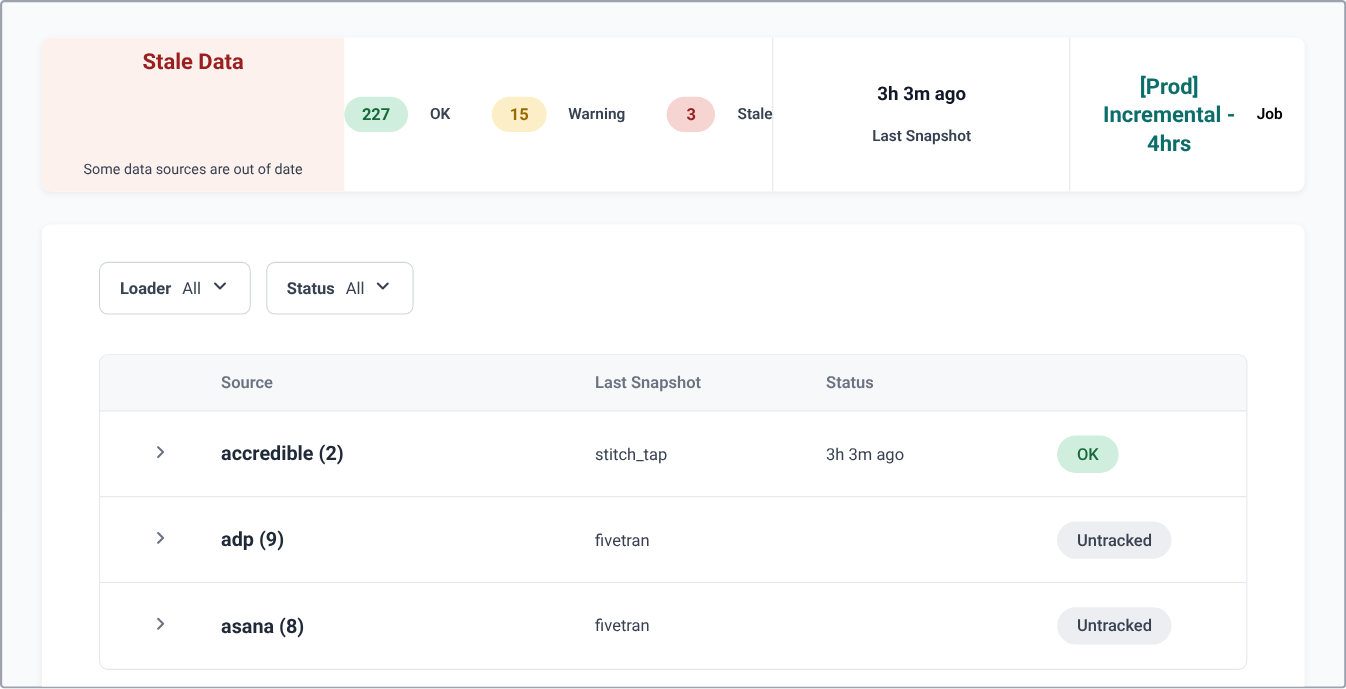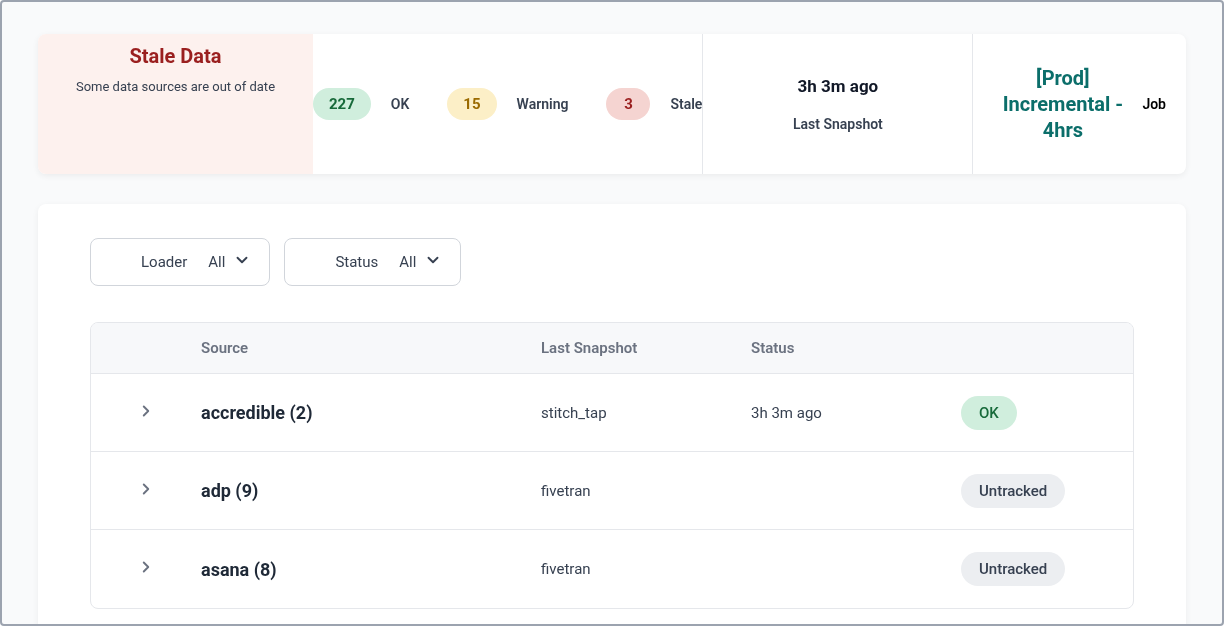--- a/index.html
+++ b/index.html
@@ -27,21 +27,21 @@
       box-shadow: 0 2px 6px rgba(0,0,0,0.06);
       overflow: hidden;
       height: 140px;
     }
     .summary-alert {
       width: 275px;
       background: #fdf1ee;
       display: flex;
       flex-direction: column;
       align-items: center;
-      justify-content: flex-start;
+      justify-content: space-between;
       padding: 10px 30px;
       text-align: center;
     }
     .summary-alert-title {
       color: #9a1f1f;
       font-weight: 700;
       font-size: 20px;
       margin-bottom: 10px;
     }
     .summary-alert-sub {
@@ -148,22 +148,22 @@
       align-items: center;
       gap: 8px;
       border: 1px solid #d1d5db;
       border-radius: 8px;
       background: #fff;
       padding: 12px 18px;
       font-size: 15px;
       color: #374151;
       cursor: pointer;
     }
-    .filter-btn .fname { font-weight: 400; margin-left: 32px; }
-    .filter-btn .fval  { font-weight: 400; margin-left: 13px; }
+    .filter-btn .fname { font-weight: 700; }
+    .filter-btn .fval  { font-weight: 400; margin-left: 2px; }
     .chev-down svg { width: 18px; height: 18px; stroke: #374151; }
 
     .data-table {
       border: 1px solid #e5e7eb;
       border-radius: 8px;
       overflow: hidden;
     }
     .thead {
       display: flex;
       background: #f7f8fa;

